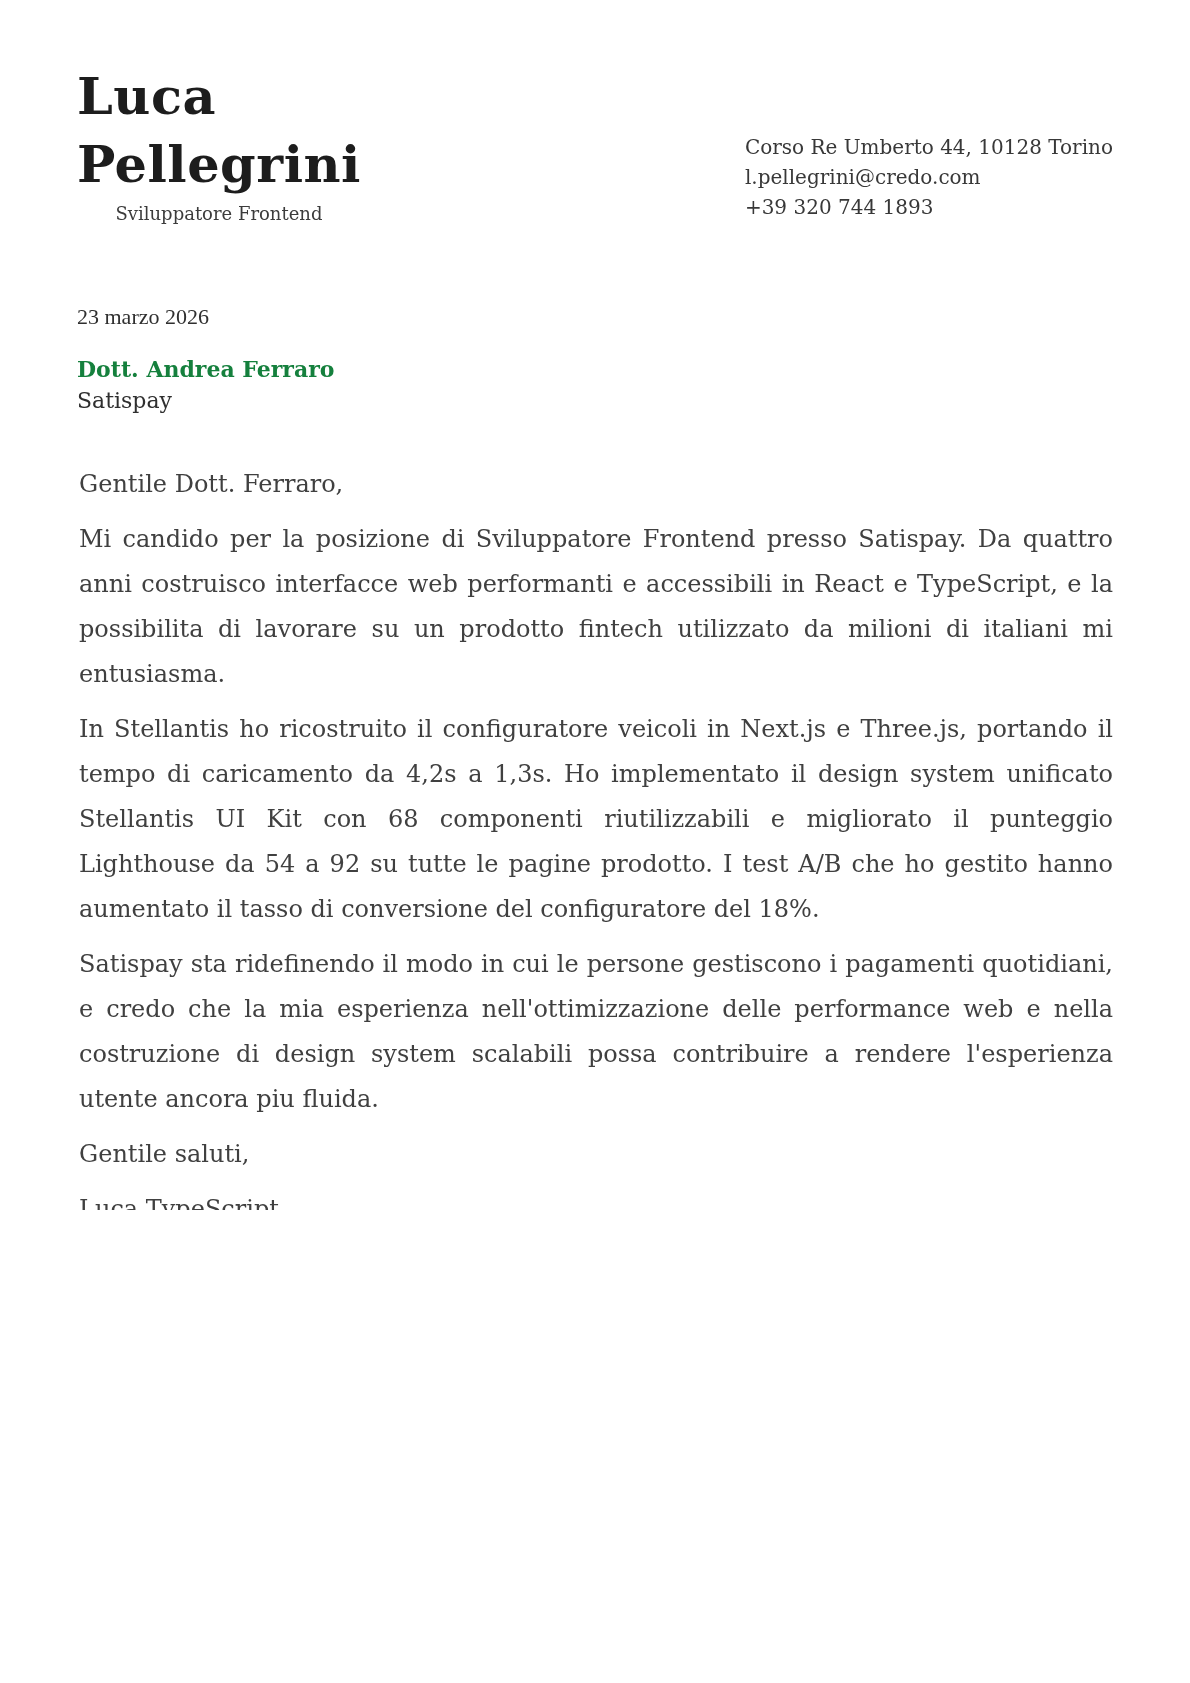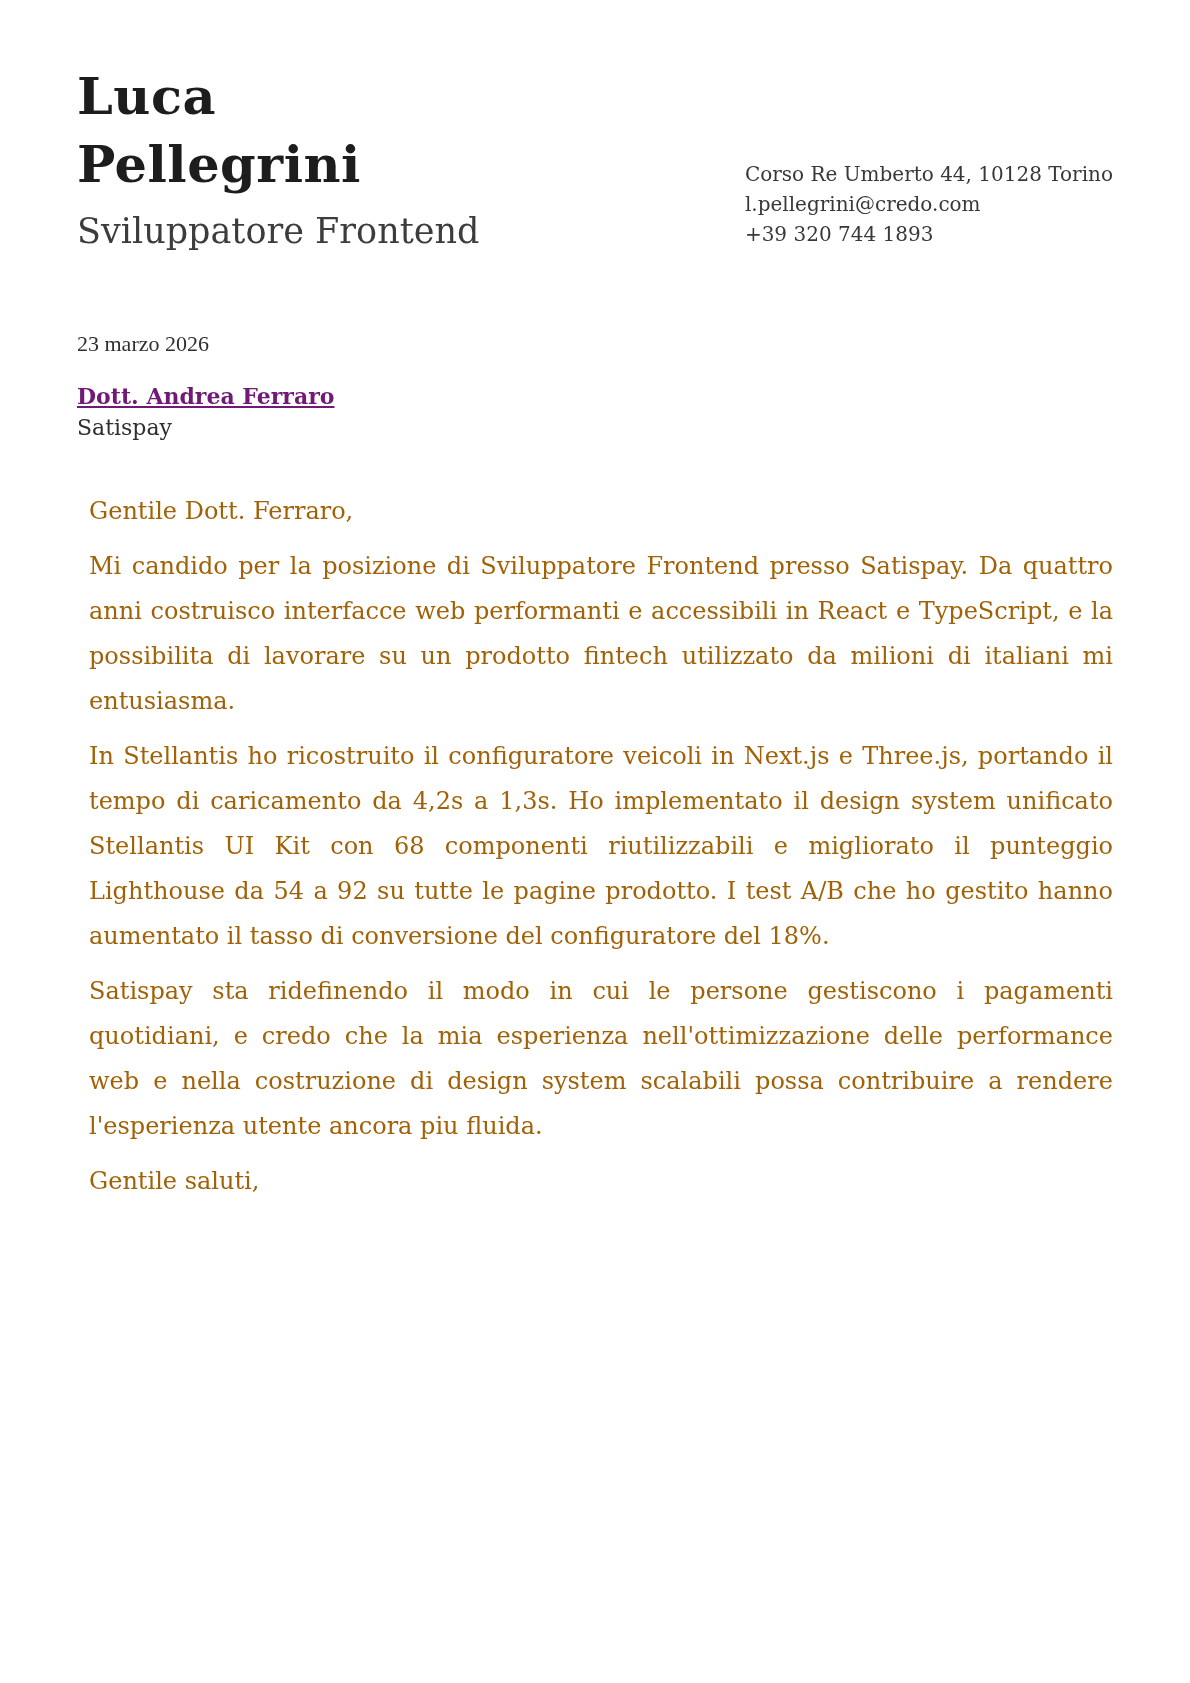--- a/index.html
+++ b/index.html
@@ -28,23 +28,24 @@
   .name {
     margin: 0;
     font-size: 51px;
     line-height: 1.34;
     font-weight: bold;
     color: #1d1d1d;
     letter-spacing: 0.5px;
   }
   .name span { display: block; }
   .job-title {
-    margin-top: 12px;
-    font-size: 35px;
+    margin-top: 4px;
+    font-size: 18px;
     color: #3c3c3c;
+    text-align: center;
   }
   .contact {
     font-size: 20px;
     line-height: 30px;
     color: #383838;
     padding-bottom: 2px;
   }
 
   
   .date {
@@ -52,29 +53,29 @@
     font-size: 22px;
     color: #2f2f2f;
     font-family: Liberation Serif, serif;
   }
   .recipient {
     margin-top: 24px;
     font-size: 22px;
     line-height: 31px;
     color: #2f2f2f;
   }
-  .recipient-name { font-weight: bold; color: #701a75; text-decoration: underline; }
+  .recipient-name { font-weight: bold; color: #15803d; }
 
   
   .letter-body { margin-top: 46px; }
   .letter-body p {
-    margin: 0 0 10px 12px;
+    margin: 0 0 10px 2px;
     font-size: 24px;
     line-height: 45px;
-    color: #a16207;
+    color: #404040;
   }
   p.para { text-align: justify; }
   p.salutation, p.closing, p.signature { text-align: left; }
 </style>
 </head>
 <body>
 
 <div class="page">
 
   <header class="header">

